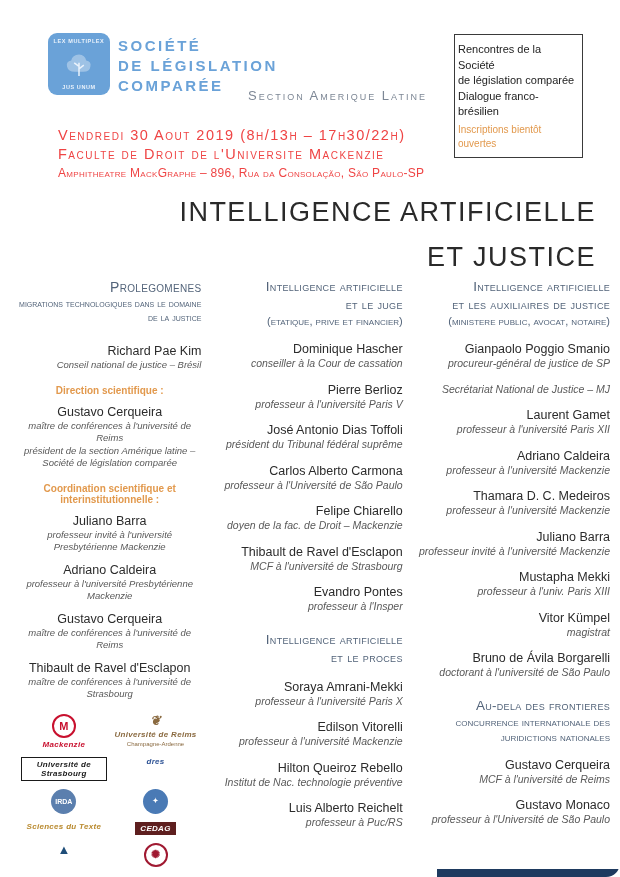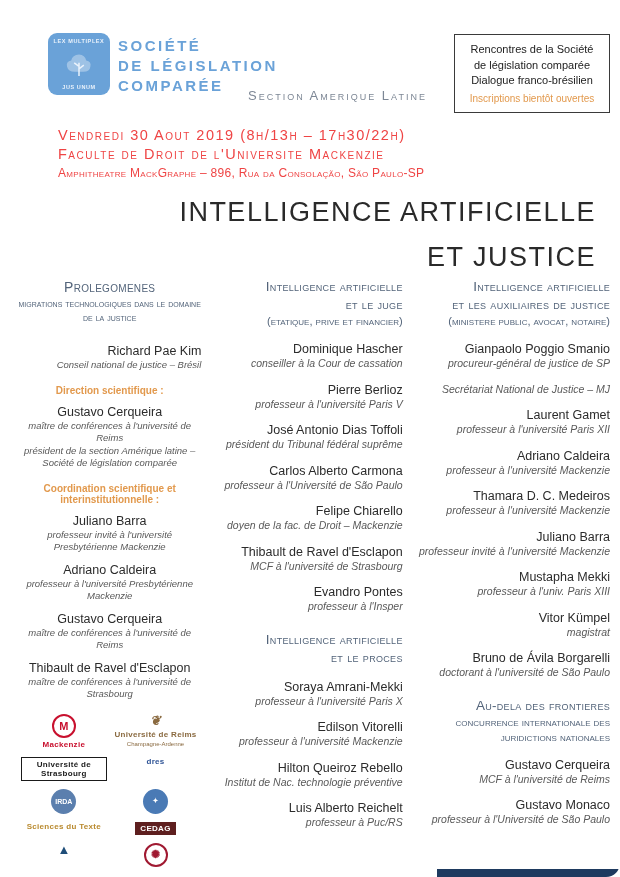--- a/index.html
+++ b/index.html
@@ -8,22 +8,22 @@
 
   
   .logo-badge{position:absolute;left:48px;top:33px;width:62px;height:62px;background:#6aa2d8;
               border-radius:9px;display:flex;flex-direction:column;align-items:center;
               justify-content:space-between;padding:5px 2px;box-sizing:border-box;}
   .logo-top,.logo-bottom{color:#eaf2fb;font-size:5.5px;font-weight:bold;letter-spacing:.6px;}
   .brand-name{position:absolute;left:118px;top:36px;color:#6aa2d8;font-weight:bold;
               font-size:15px;letter-spacing:2.5px;line-height:20px;}
   .section-label{position:absolute;left:248px;top:88px;color:#7d8795;font-variant:small-caps;
                  font-size:13px;letter-spacing:2px;}
-  .info-box{position:absolute;left:454px;top:34px;width:156px;box-sizing:border-box;
-            border:1px solid #3a3a3a;text-align:center;padding:7px 3px 6px;}
+  .info-box{position:absolute;left:454px;top:34px;width:129px;box-sizing:border-box;
+            border:1px solid #3a3a3a;padding:7px 3px 6px;}
   .info-line{font-size:11px;line-height:15.5px;color:#222;}
   .info-highlight{font-size:10px;line-height:14px;color:#e2994d;margin-top:3px;}
 
   
   .event-block{position:absolute;left:38px;top:126px;color:#ef4444;margin-left:20px;}
   .event-line1,.event-line2{font-variant:small-caps;font-size:14.5px;letter-spacing:1.5px;line-height:19px;}
   .event-line3{font-variant:small-caps;font-size:12px;letter-spacing:.3px;line-height:18px;}
 
   
   .main-title{position:absolute;top:190px;right:24px;text-align:right;color:#2a2a2a;
@@ -33,42 +33,42 @@
   .cols{position:absolute;left:18px;top:278px;width:592px;display:flex;gap:12px;}
   .col{box-sizing:border-box;}
   .col-left{width:184px;text-align:center;}
   .col-mid{width:190px;text-align:right;}
   .col-right{width:196px;text-align:right;}
 
   .sec-heading{color:#53647a;margin:0 0 13px;}
   .sec-heading.later{margin-top:17px;}
   .h1{font-variant:small-caps;font-size:13.5px;line-height:18px;letter-spacing:.3px;}
   .hsub{font-variant:small-caps;font-size:11px;line-height:15px;}
-  .left-heading{color:#53647a;text-align:center;margin-bottom:4px;}
+  .left-heading{color:#53647a;text-align:right;margin-bottom:4px;}
   .left-heading .h1{font-size:14px;}
   .left-heading .hsub{font-size:10.5px;line-height:14px;}
 
   .person{margin-bottom:12px;}
   .pname{font-weight:normal;font-size:12.5px;color:#2b2b2b;line-height:15px;}
   .prole{font-style:italic;font-size:10.5px;color:#595959;line-height:13.5px;}
   .col-left .person{margin-bottom:9px;}
   .col-left .prole{font-size:9.5px;line-height:12.5px;}
   .person.keynote{text-align:right;margin-top:20px;margin-bottom:2px;}
   .org-label{color:#e2994d;font-weight:bold;font-size:10px;margin:13px 0 9px;}
   .soutien{font-weight:bold;font-size:11px;letter-spacing:4px;color:#1a1a1a;margin:13px 0 8px;}
 
   
   .logo-grid{display:flex;flex-wrap:wrap;justify-content:space-around;align-items:flex-start;}
   .logo-chip{width:47%;display:flex;flex-direction:column;align-items:center;gap:2px;margin:4px 0;}
   .chip-mark.disc{width:25px;height:25px;border-radius:50%;display:flex;align-items:center;
                   justify-content:center;font-size:7px;font-weight:bold;}
   .chip-mark.ring{width:20px;height:20px;border-radius:50%;border:2px solid;display:flex;
                   align-items:center;justify-content:center;font-size:11px;font-weight:bold;}
   .chip-mark.plain{font-size:13px;font-weight:bold;font-style:italic;line-height:14px;}
-  .chip-label{font-size:8px;font-weight:bold;letter-spacing:.3px;line-height:9px;text-align:center;}
+  .chip-label{font-size:8px;font-weight:bold;letter-spacing:.3px;line-height:9px;text-align:center;font-style:italic;}
   .chip-label.boxed{padding:2px 5px;}
   .chip-sub{font-size:6px;line-height:7px;text-align:center;}
 
   .footer-bar{position:absolute;right:0;bottom:0;left:437px;height:8px;background:#1e3a5f;}
 </style>
 </head>
 <body>
 
 <div class="page">
 

